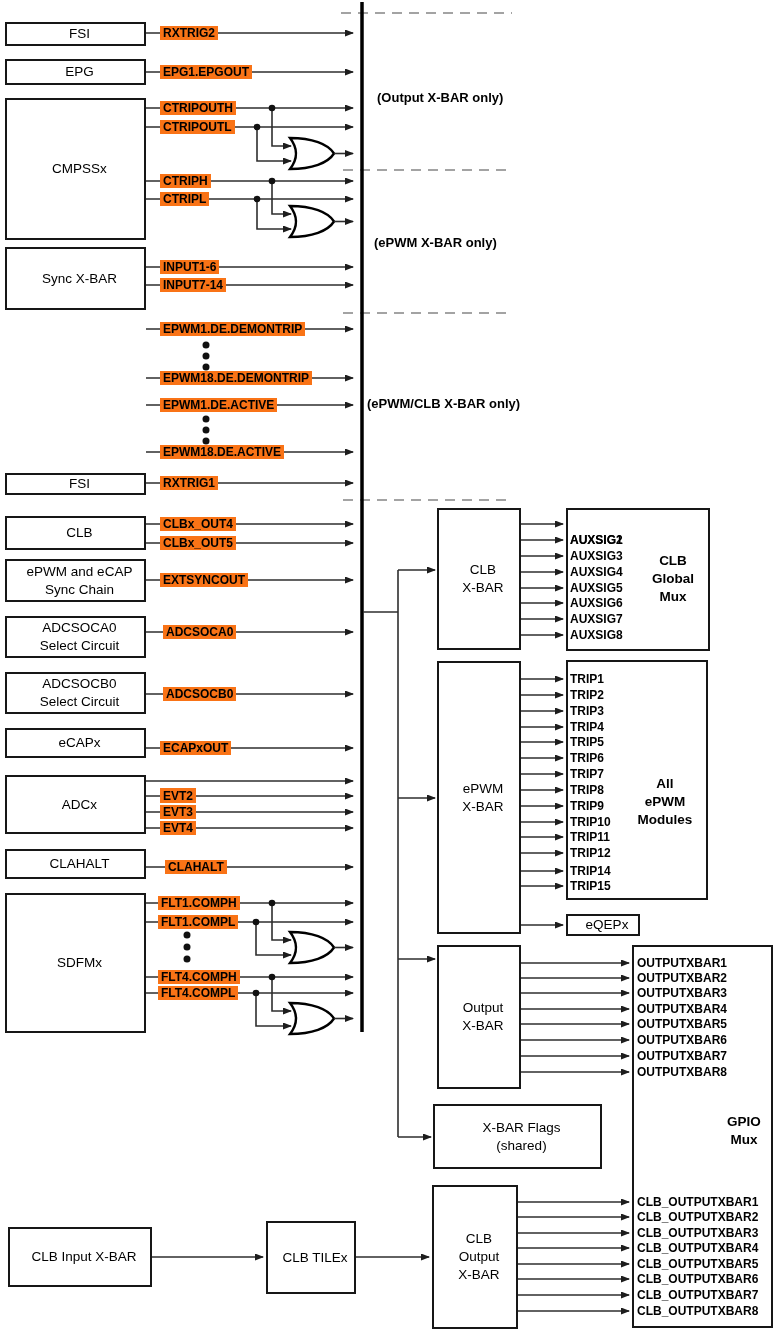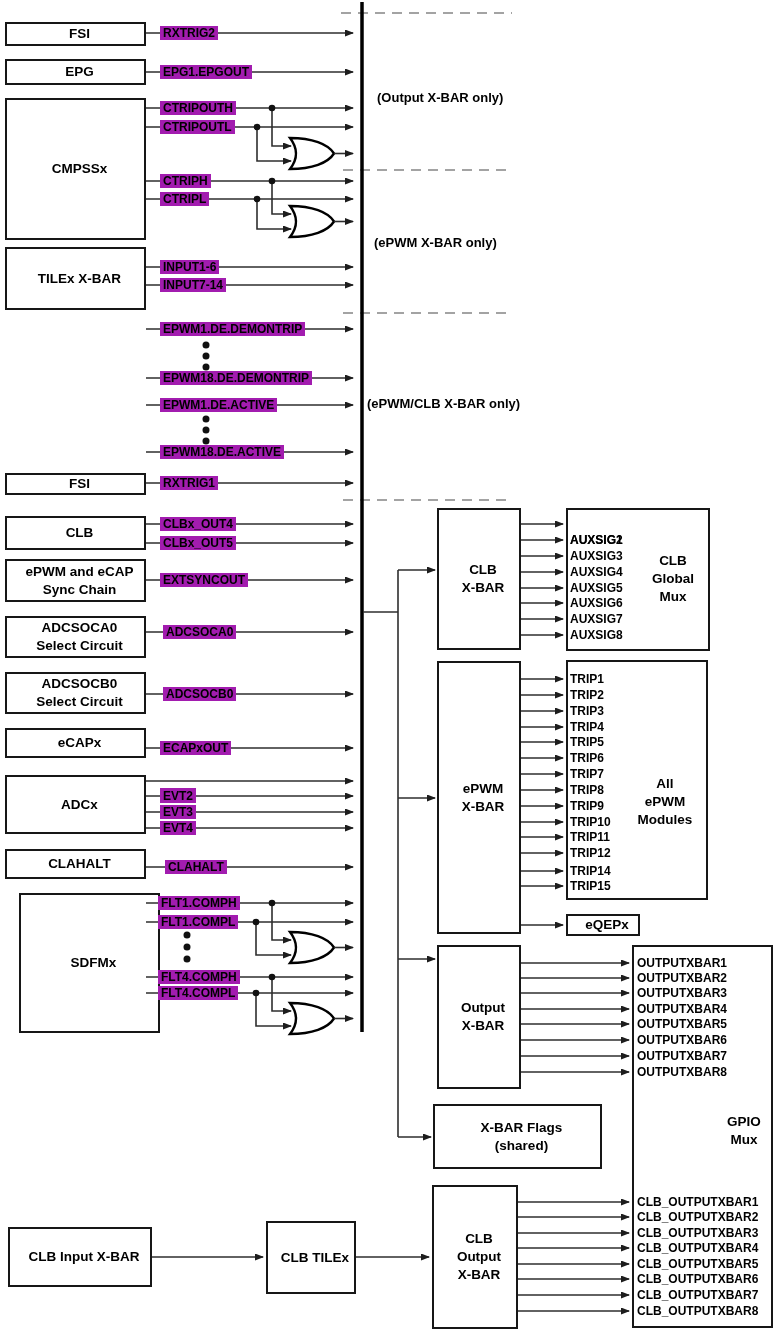--- a/index.html
+++ b/index.html
@@ -1,23 +1,23 @@
 <!DOCTYPE html>
 <html><head>
 <meta charset="utf-8">
 <style>
   html,body{margin:0;padding:0;background:#fff;}
   .stage{position:relative;width:777px;height:1331px;background:#fff;overflow:hidden;
          font-family:"Liberation Sans","DejaVu Sans",sans-serif;color:#000;}
   .box{position:absolute;box-sizing:border-box;border:2px solid #171717;background:#fff;
        display:flex;flex-direction:column;align-items:center;justify-content:center;
-       text-align:center;font-size:13.5px;font-weight:700;line-height:18px;z-index:1;padding-left:8px;}
+       text-align:center;font-size:13.5px;font-weight:400;line-height:18px;z-index:1;padding-left:8px;}
   .box span{display:block;}
   svg.wires{position:absolute;left:0;top:0;z-index:2;pointer-events:none;}
-  .sig{position:absolute;transform:translateY(-50%);background:#a21caf;padding:0 3px;
+  .sig{position:absolute;transform:translateY(-50%);background:#f97316;padding:0 3px;
        font-size:12px;font-weight:600;line-height:14px;white-space:nowrap;z-index:3;}
   .port{position:absolute;transform:translateY(-50%);font-size:12px;font-weight:600;
         line-height:14px;white-space:nowrap;z-index:3;}
   .note{position:absolute;font-size:13px;font-weight:600;white-space:nowrap;z-index:3;}
   .boxtitle{position:absolute;text-align:center;font-size:13.5px;font-weight:600;
             line-height:18px;z-index:3;}
   .boxtitle span{display:block;}
 </style>
 </head>
 <body>
@@ -27,21 +27,21 @@
   <div class="box" style="left:5px;top:22px;width:141px;height:24px;">
       <span>FSI</span>
     </div>
   <div class="box" style="left:5px;top:59px;width:141px;height:26px;">
       <span>EPG</span>
     </div>
   <div class="box" style="left:5px;top:98px;width:141px;height:142px;">
       <span>CMPSSx</span>
     </div>
   <div class="box" style="left:5px;top:247px;width:141px;height:63px;">
-      <span>TILEx X-BAR</span>
+      <span>Sync X-BAR</span>
     </div>
   <div class="box" style="left:5px;top:473px;width:141px;height:22px;">
       <span>FSI</span>
     </div>
   <div class="box" style="left:5px;top:516px;width:141px;height:34px;">
       <span>CLB</span>
     </div>
   <div class="box" style="left:5px;top:559px;width:141px;height:43px;">
     <span>ePWM and eCAP</span>
     <span>Sync Chain</span>
@@ -56,21 +56,21 @@
   </div>
   <div class="box" style="left:5px;top:728px;width:141px;height:30px;">
       <span>eCAPx</span>
     </div>
   <div class="box" style="left:5px;top:775px;width:141px;height:59px;">
       <span>ADCx</span>
     </div>
   <div class="box" style="left:5px;top:849px;width:141px;height:30px;">
       <span>CLAHALT</span>
     </div>
-  <div class="box" style="left:19px;top:893px;width:141px;height:140px;">
+  <div class="box" style="left:5px;top:893px;width:141px;height:140px;">
       <span>SDFMx</span>
     </div>
   <div class="box" style="left:8px;top:1227px;width:144px;height:60px;">
       <span>CLB Input X-BAR</span>
     </div>
   <div class="box" style="left:266px;top:1221px;width:90px;height:73px;">
       <span>CLB TILEx</span>
     </div>
 
   <div class="box" style="left:437px;top:508px;width:84px;height:142px;">

